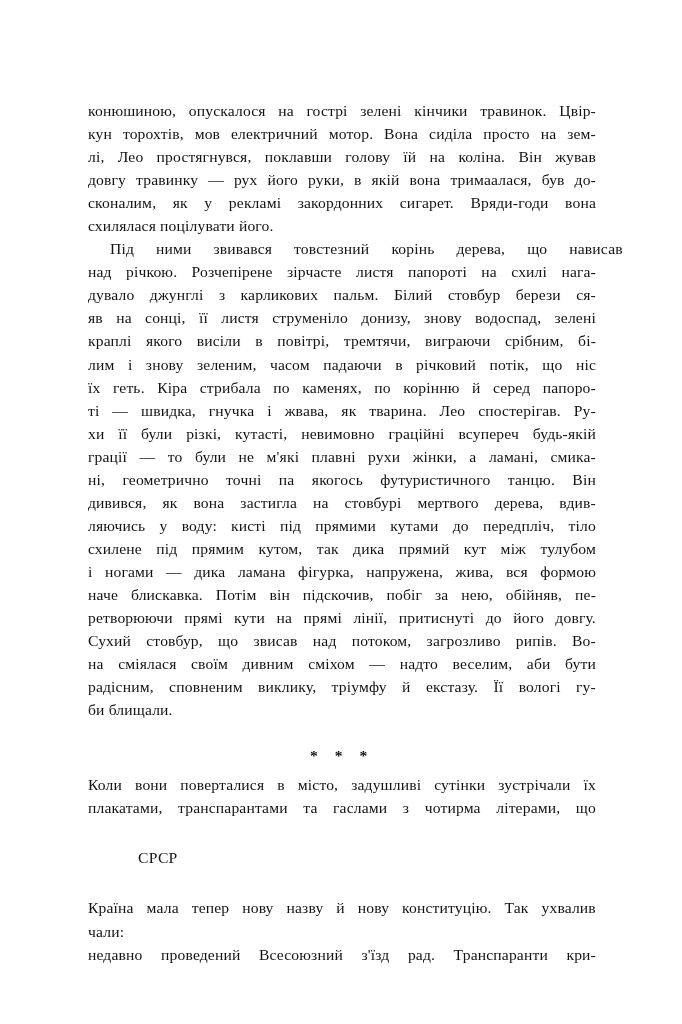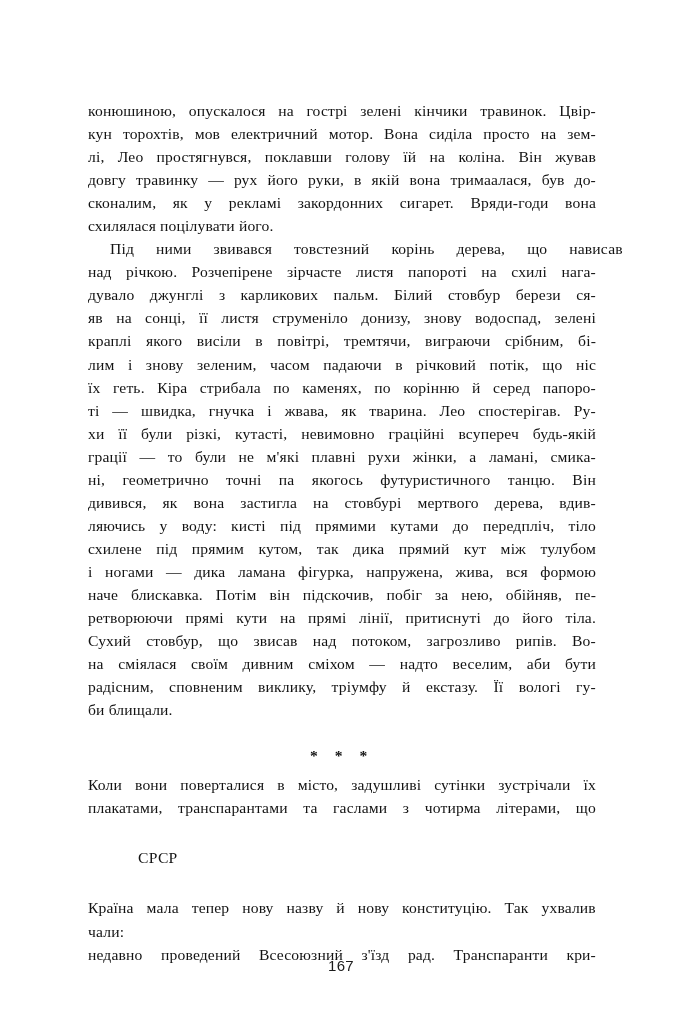--- a/index.html
+++ b/index.html
@@ -362,21 +362,21 @@
       <span class="line just">
           <span>ретворюючи</span>
           <span>прямі</span>
           <span>кути</span>
           <span>на</span>
           <span>прямі</span>
           <span>лінії,</span>
           <span>притиснуті</span>
           <span>до</span>
           <span>його</span>
-          <span>тіла.</span>
+          <span>довгу.</span>
         </span>
       <span class="line just">
           <span>Сухий</span>
           <span>стовбур,</span>
           <span>що</span>
           <span>звисав</span>
           <span>над</span>
           <span>потоком,</span>
           <span>загрозливо</span>
           <span>рипів.</span>
@@ -460,15 +460,14 @@
           <span>Всесоюзний</span>
           <span>з'їзд</span>
           <span>рад.</span>
           <span>Транспаранти</span>
           <span>кри-</span>
         </span>
     </p>
 
   </div>
 
-  <div id="page-number">167</div>
 
 </div>
 
 </body></html>

